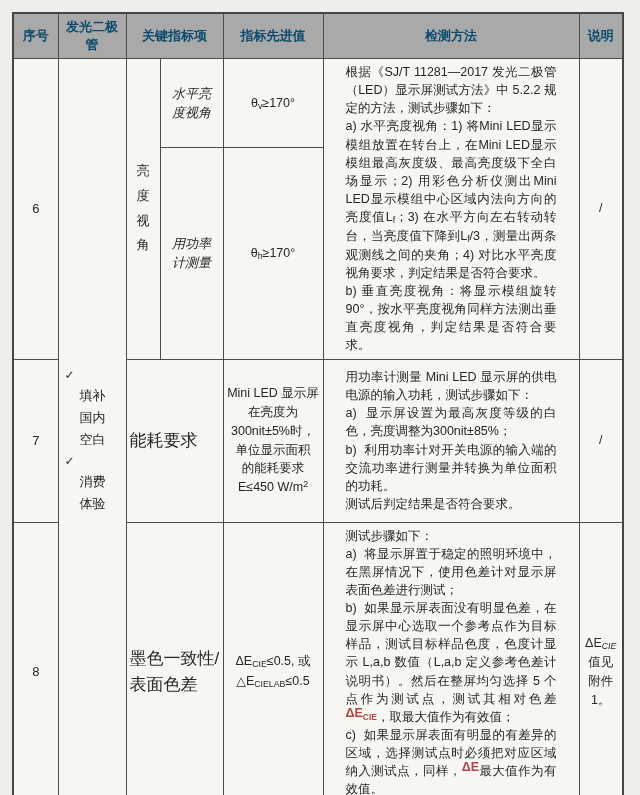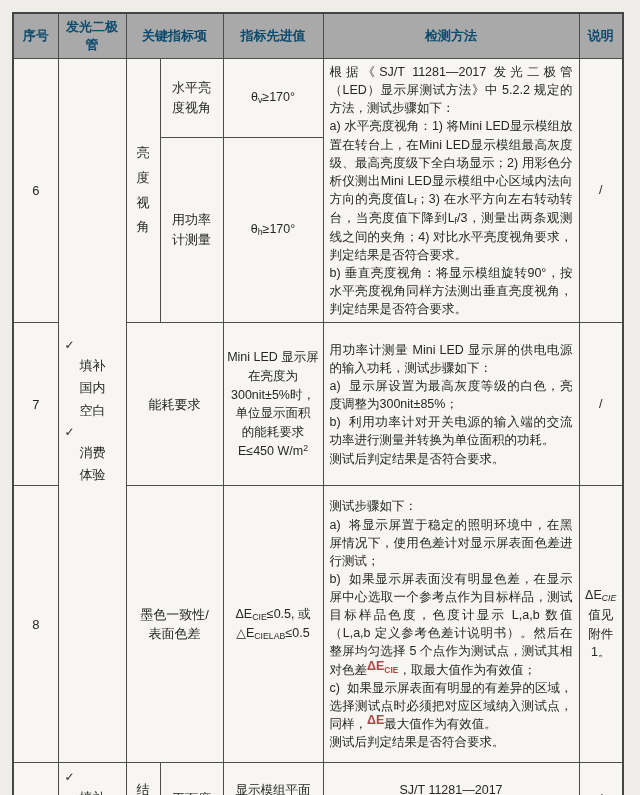--- a/index.html
+++ b/index.html
@@ -28,31 +28,31 @@
     text-align:center;padding:4px 2px;
   }
   .c-no{text-align:center;font-size:13px;}
   .c-nature{vertical-align:middle;padding:4px 2px 4px 6px;}
   .nat-item{display:flex;align-items:flex-start;}
   .nat-mark{width:15px;flex:0 0 15px;font-size:12px;line-height:1.7;text-align:left;}
   .nat-text{width:2.3em;font-size:13px;line-height:1.7;word-break:break-all;margin-top:20px;}
   .c-vert{text-align:center;padding:2px 0;}
   .vtext{width:1.25em;margin:0 auto;font-size:13px;line-height:1.9;word-break:break-all;text-align:center;}
   .c-sublabel{text-align:center;font-size:13px;}
-  .wrapbox{width:3.2em;margin:0 auto;word-break:break-all;line-height:1.5;text-align:center;}
+  .wrapbox{width:3.2em;margin:0 auto;word-break:break-all;line-height:1.5;text-align:center;font-style:italic;}
   .c-value{
     text-align:center;font-size:12.5px;line-height:1.5;
     white-space:pre-wrap;padding:3px 0;
   }
   .c-method{
     font-size:12.5px;line-height:1.45;text-align:justify;
-    white-space:pre-wrap;padding:4px 6px;vertical-align:middle;
+    white-space:pre-wrap;padding:4px 22px;vertical-align:middle;
   }
   .c-method.center{text-align:center;}
-  .c-key{text-align:center;font-size:13px;line-height:1.5;white-space:pre-wrap;margin-top:12px;}
+  .c-key{font-size:17px;line-height:1.5;white-space:pre-wrap;margin-top:12px;}
   .c-note{text-align:center;font-size:12.5px;line-height:1.5;white-space:pre-wrap;padding:2px 3px;word-break:break-all;}
   
   .seg-sub{font-size:0.7em;vertical-align:-0.25em;letter-spacing:0;}
   .seg-sup{font-size:0.7em;vertical-align:0.45em;}
   .seg-subi{font-size:0.7em;font-style:italic;vertical-align:-0.25em;}
   .seg-red{color:#b04545;font-weight:bold;position:relative;top:-0.32em;}
   .seg-redsub{color:#b04545;font-weight:bold;font-size:0.68em;position:relative;top:-0.05em;}
   
   tr.hrow{height:42px;}
   tr.r6a{height:72px;}

